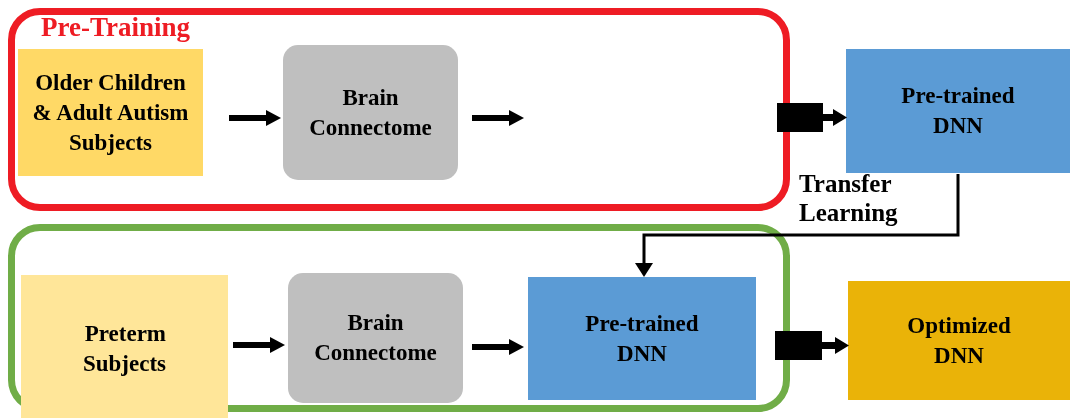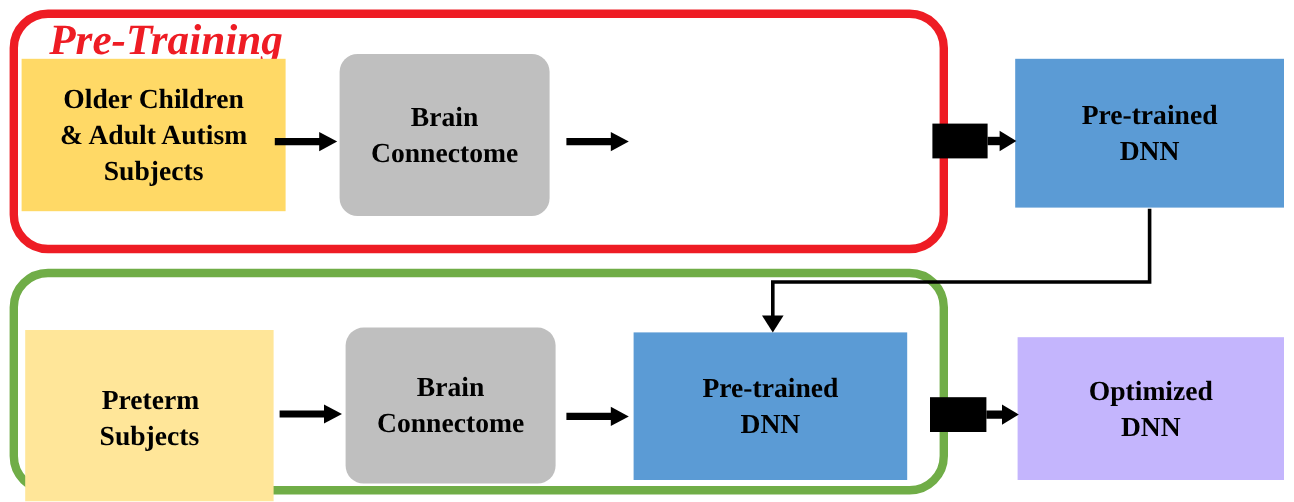--- a/index.html
+++ b/index.html
@@ -7,32 +7,32 @@
     position:relative; width:1078px; height:418px; background:#ffffff;
     font-family:"Liberation Serif","DejaVu Serif",serif; overflow:hidden;
   }
   .frame {
     position:absolute; box-sizing:border-box; border:7px solid #000;
     border-radius:32px; background:transparent;
   }
   .frame.red   { left:8px; top:8px;   width:782px; height:203px; }
   .frame.green { left:8px; top:224px; width:782px; height:188px; }
   .section-label {
-    position:absolute; font-weight:bold; font-size:36px; white-space:nowrap;font-style:italic;
+    position:absolute; font-weight:bold; font-size:27px; white-space:nowrap;
   }
   .section-label.pre  { left:41px; top:12px; }
   .section-label.fine { left:52px; top:233px; }
   .node {
     position:absolute; box-sizing:border-box; display:flex;
     align-items:center; justify-content:center; text-align:center;
     font-weight:bold; font-size:23px; line-height:30px; color:#000;
     white-space:pre-line;
   }
   .rounded { border-radius:15px; }
-  .b-autism   { left:18px;  top:49px;  width:220px; height:127px; }
+  .b-autism   { left:18px;  top:49px;  width:185px; height:127px; }
   .b-conn-top { left:283px; top:45px;  width:175px; height:135px; }
   .b-random   { left:532px; top:57px;  width:226px; height:120px; }
   .b-pret-top { left:846px; top:49px;  width:224px; height:124px; }
   .b-preterm  { left:21px;  top:275px; width:207px; height:147px;text-align:right; }
   .b-conn-bot { left:288px; top:273px; width:175px; height:130px; }
   .b-pret-bot { left:528px; top:277px; width:228px; height:123px; }
   .b-optim    { left:848px; top:281px; width:222px; height:119px; }
   .transfer {
     position:absolute; left:799px; top:169px; font-weight:bold; font-size:25px;
     line-height:29px; color:#000; white-space:pre-line; text-align:left;
@@ -50,28 +50,30 @@
   <div class="section-label pre" style="color: rgb(238, 28, 36);">Pre-Training</div>
 
   <div class="node b-autism" style="background: rgb(255, 217, 102);">Older Children
 &amp; Adult Autism
 Subjects</div>
   <div class="node rounded b-conn-top" style="background: rgb(191, 191, 191);">Brain
 Connectome</div>
   <div class="node b-pret-top" style="background: rgb(91, 155, 213);">Pre-trained
 DNN</div>
 
+  <div class="transfer">Transfer
+Learning</div>
 
   <div class="node b-preterm" style="background: rgb(255, 230, 153);">Preterm
 Subjects</div>
   <div class="node rounded b-conn-bot" style="background: rgb(191, 191, 191);">Brain
 Connectome</div>
   <div class="node b-pret-bot" style="background: rgb(91, 155, 213);">Pre-trained
 DNN</div>
-  <div class="node b-optim" style="background: #c4b5fd;">Optimized
+  <div class="node b-optim" style="background: #eab308;">Optimized
 DNN</div>
 
   <svg class="overlay" width="1078" height="418" viewBox="0 0 1078 418">
 
     <g>
       <line x1="229" y1="118" x2="267" y2="118" stroke-width="6" stroke="#000000"></line>
       <polygon points="281,118 266,110 266,126" fill="#000000"></polygon>
     </g>
 
     <g>

